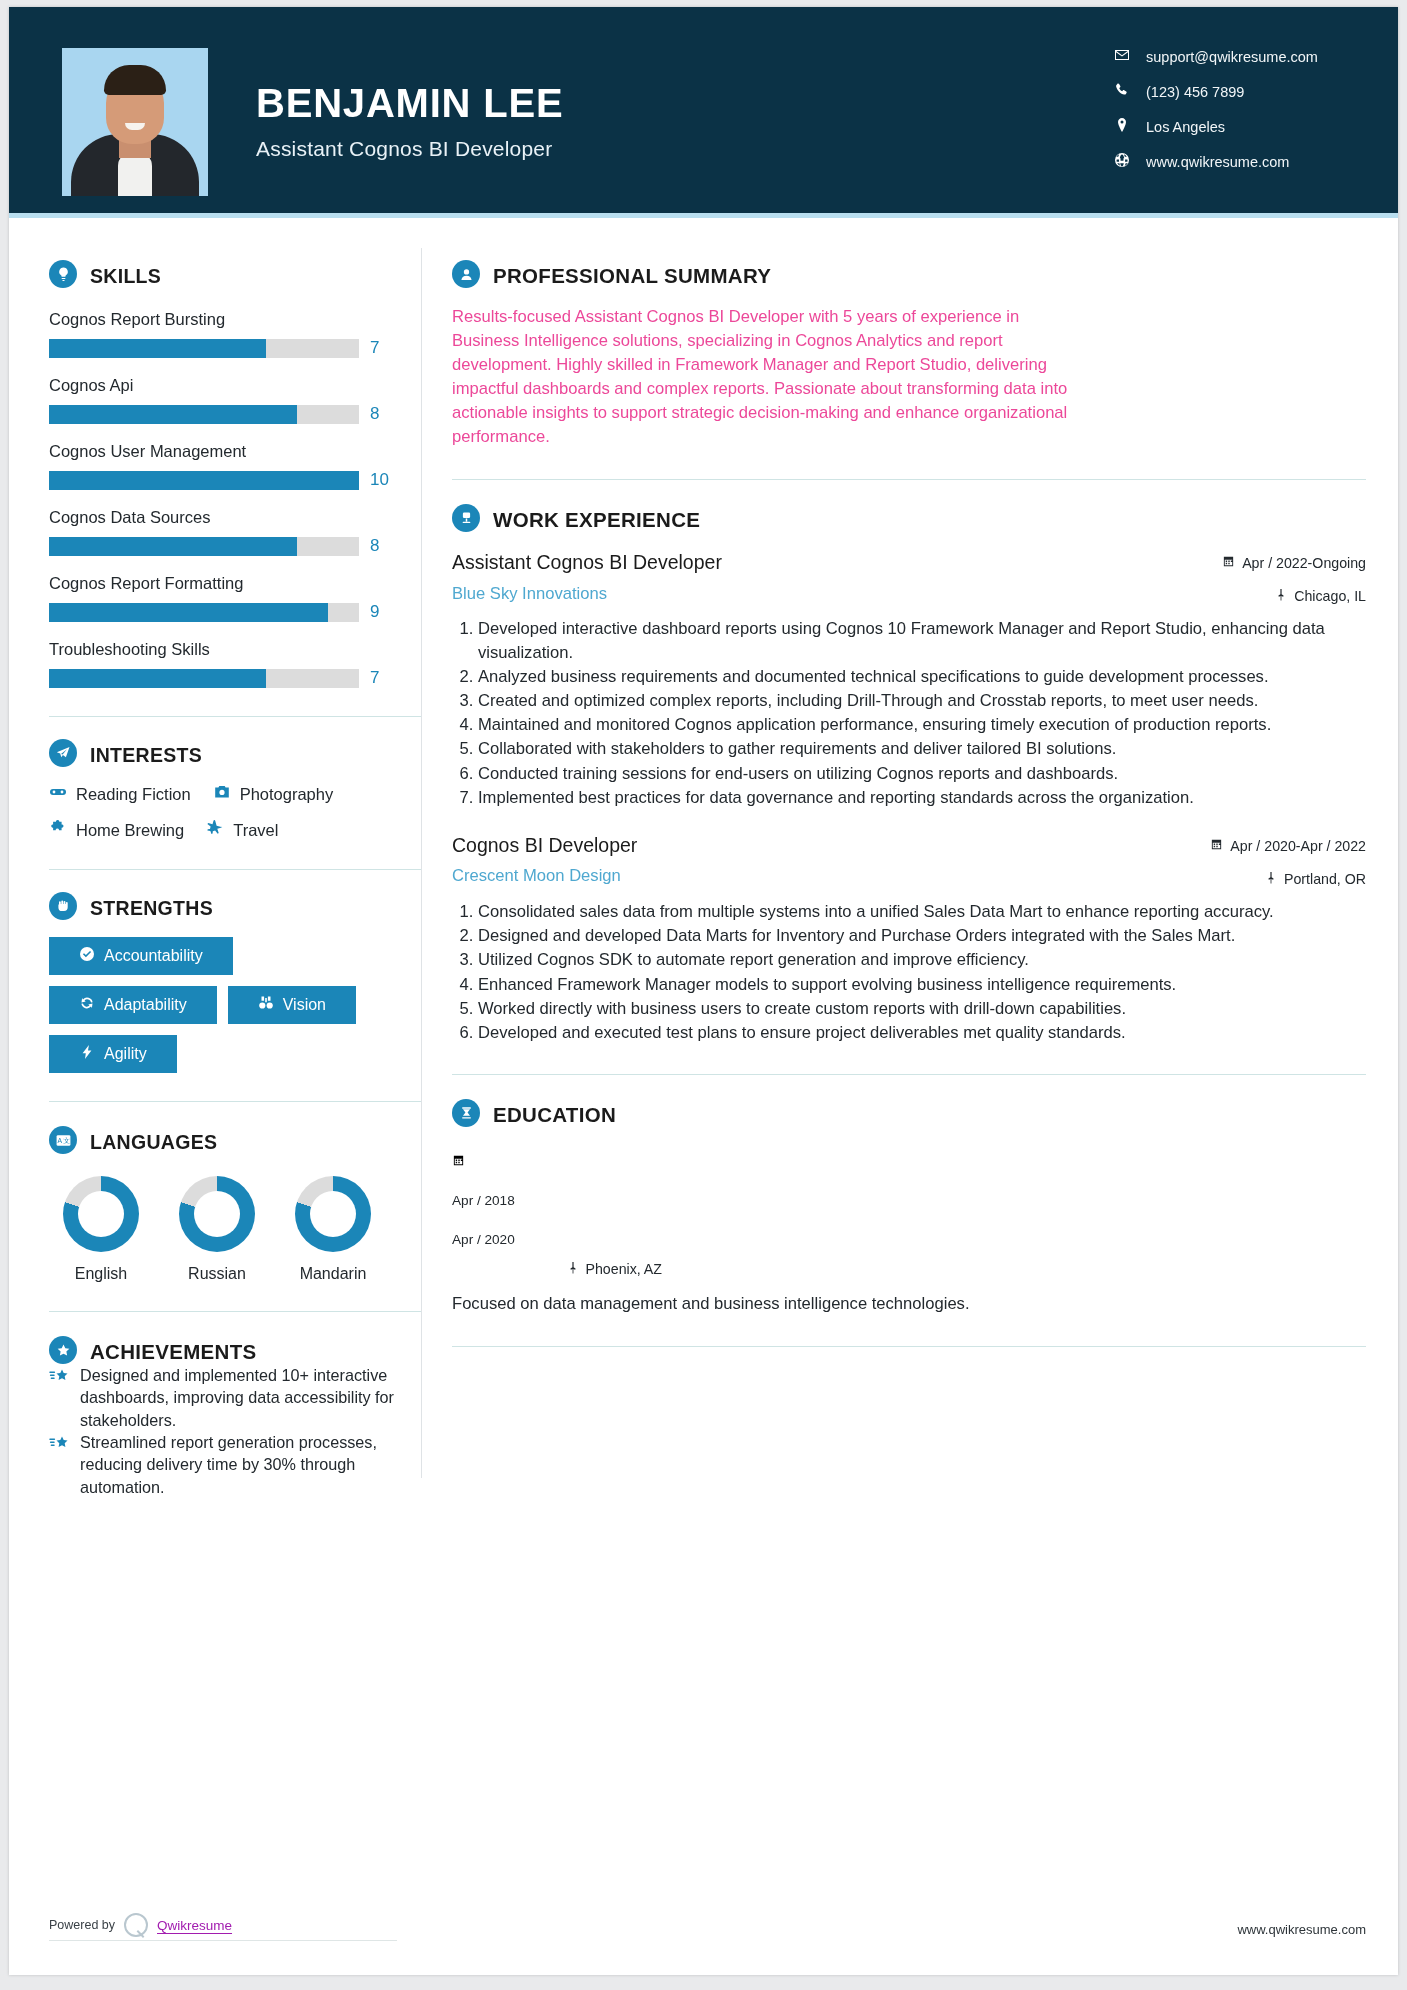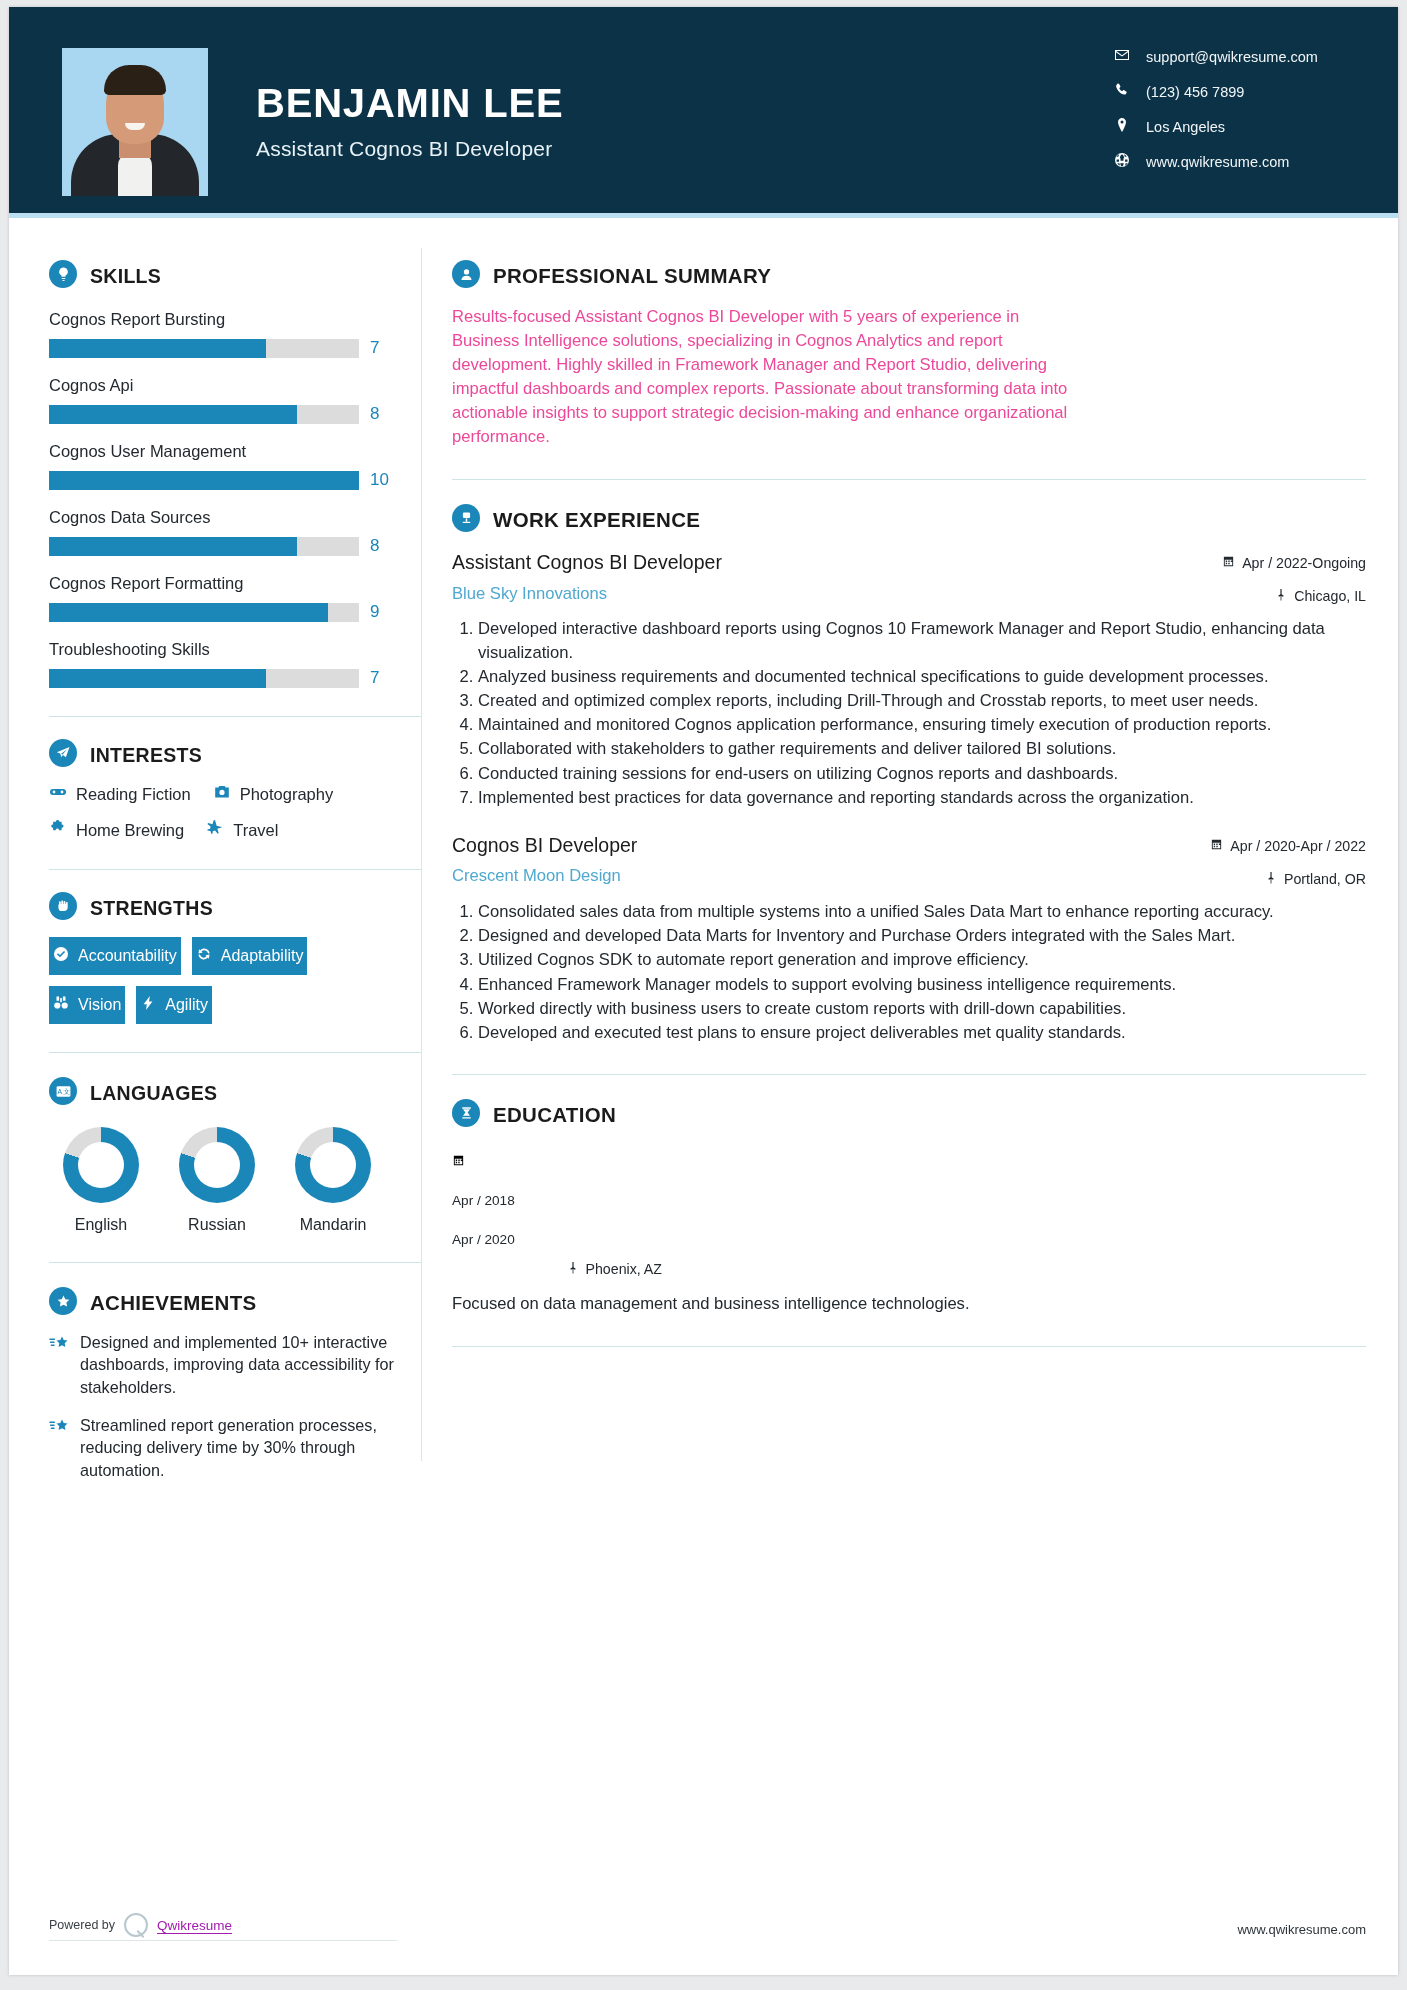--- a/index.html
+++ b/index.html
@@ -136,21 +136,21 @@
     display: flex; align-items: center; gap: 9px;
     font-size: 16.5px; color: #23292e;
   }
   .int-item svg { fill: #1b86b8; flex: none; }
 
   
   .strengths { margin-top: 22px; }
   .str-grid { display: flex; flex-wrap: wrap; gap: 11px; max-width: 330px; }
   .chip {
     background: #1b86b8; color: #ffffff;
-    padding: 9px 4px; font-size: 16px;
+    padding: 9px 30px; font-size: 16px;
     display: flex; align-items: center; gap: 9px;
   }
   .chip svg { fill: #ffffff; flex: none; }
 
   
   .languages { margin-top: 24px; }
   .lang-grid { display: flex; gap: 40px; margin-top: 22px; padding-left: 14px; }
   .lang { text-align: center; width: 76px; }
   .donut {
     width: 76px; height: 76px; border-radius: 50%;
@@ -158,21 +158,21 @@
   }
   .donut::after {
     content: ""; position: absolute; inset: 15px;
     background: #ffffff; border-radius: 50%;
   }
   .lang-label { margin-top: 13px; font-size: 16px; color: #23292e; }
 
   
   .achievements { margin-top: 24px; }
   .ach-item {
-    display: flex; gap: 11px; margin-top: 16px;
+    display: flex; gap: 11px; 
     font-size: 16.2px; color: #23292e; line-height: 1.38;
   }
   .ach-item svg { flex: none; margin-top: 3px; }
 
   
   .footer {
     position: absolute; left: 0; bottom: 0; width: 100%;
     height: 72px;
   }
   .pb {

